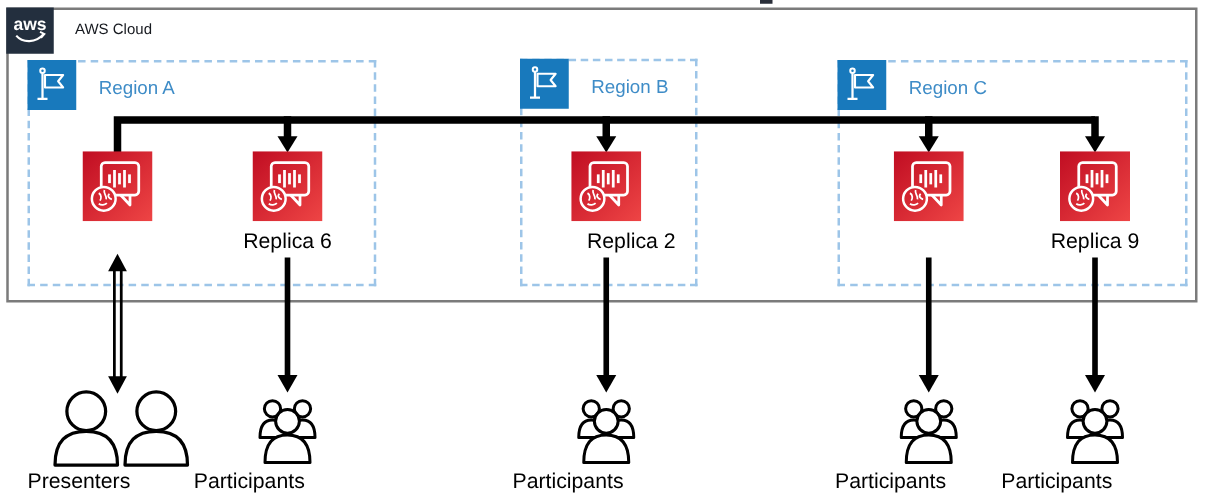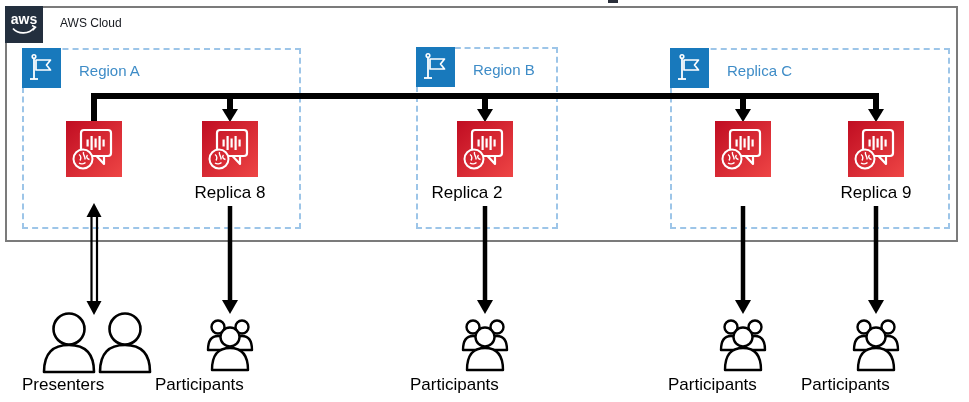--- a/index.html
+++ b/index.html
@@ -82,21 +82,21 @@
 
   <div class="abs region region-c">
     <div class="flag-box">
       <svg width="39" height="40" viewBox="0 0 39 40">
         <circle cx="12" cy="8.5" r="1.8" fill="none" stroke="#fff" stroke-width="1.6"></circle>
         <path d="M12 10.5 V31" stroke="#fff" stroke-width="1.8"></path>
         <path d="M8 31 H16" stroke="#fff" stroke-width="1.8"></path>
         <path d="M14 12 H28.5 L24.5 17 L28.5 22 H14 Z" fill="none" stroke="#fff" stroke-width="1.7" stroke-linejoin="round"></path>
       </svg>
     </div>
-    <div class="region-label">Replica C</div>
+    <div class="region-label">Region C</div>
   </div>
 
   <svg class="abs conn-layer" width="969" height="402" viewBox="0 0 969 402">
 
     <polyline points="94,122 94,96 876,96" fill="none" stroke="#000" stroke-width="6"></polyline>
 
     <g>
       <line x1="230" y1="93" x2="230" y2="110" stroke="#000" stroke-width="6"></line>
       <polygon points="222,109 238,109 230,122" fill="#000"></polygon>
     </g>
@@ -160,37 +160,37 @@
       <path d="M38 35 V43 L30.5 35" fill="none" stroke="#fff" stroke-width="2.2" stroke-linejoin="round"></path>
       <rect x="20.5" y="18.5" width="2.2" height="7" fill="#fff"></rect>
       <rect x="24.5" y="15" width="2.2" height="14" fill="#fff"></rect>
       <rect x="28.5" y="17.5" width="2.2" height="9" fill="#fff"></rect>
       <rect x="32.5" y="15" width="2.2" height="14" fill="#fff"></rect>
       <rect x="36.5" y="18.5" width="2.2" height="7" fill="#fff"></rect>
       <circle cx="17" cy="38" r="9.5" fill="url(#redGrad)" stroke="#fff" stroke-width="2"></circle>
       <path d="M13 33.5 c2.5 1.5 2 4.5 1 6 M17.5 31 c-1 3 2 4 1.5 7.5 M21.5 34 c-2 2 0 4 2 4.5 M13 42 c2 1.5 5 1 6.5 -0.5" fill="none" stroke="#fff" stroke-width="1.4"></path>
     </svg>
   </div>
-  <div class="abs node-label" style="left:160px;top:183px;">Replica 8</div>
+  <div class="abs node-label" style="left:160px;top:183px;">Replica 6</div>
 
   <div class="abs node-icon" style="left:457px;top:121px;">
     <svg width="56" height="56" viewBox="0 0 56 56">
       <rect x="0" y="0" width="56" height="56" fill="url(#redGrad)"></rect>
       <rect x="15" y="9" width="30" height="26" rx="3" fill="none" stroke="#fff" stroke-width="2.2"></rect>
       <path d="M38 35 V43 L30.5 35" fill="none" stroke="#fff" stroke-width="2.2" stroke-linejoin="round"></path>
       <rect x="20.5" y="18.5" width="2.2" height="7" fill="#fff"></rect>
       <rect x="24.5" y="15" width="2.2" height="14" fill="#fff"></rect>
       <rect x="28.5" y="17.5" width="2.2" height="9" fill="#fff"></rect>
       <rect x="32.5" y="15" width="2.2" height="14" fill="#fff"></rect>
       <rect x="36.5" y="18.5" width="2.2" height="7" fill="#fff"></rect>
       <circle cx="17" cy="38" r="9.5" fill="url(#redGrad)" stroke="#fff" stroke-width="2"></circle>
       <path d="M13 33.5 c2.5 1.5 2 4.5 1 6 M17.5 31 c-1 3 2 4 1.5 7.5 M21.5 34 c-2 2 0 4 2 4.5 M13 42 c2 1.5 5 1 6.5 -0.5" fill="none" stroke="#fff" stroke-width="1.4"></path>
     </svg>
   </div>
-  <div class="abs node-label" style="left:397px;top:183px;">Replica 2</div>
+  <div class="abs node-label" style="left:435px;top:183px;">Replica 2</div>
 
   <div class="abs node-icon" style="left:715px;top:121px;">
     <svg width="56" height="56" viewBox="0 0 56 56">
       <rect x="0" y="0" width="56" height="56" fill="url(#redGrad)"></rect>
       <rect x="15" y="9" width="30" height="26" rx="3" fill="none" stroke="#fff" stroke-width="2.2"></rect>
       <path d="M38 35 V43 L30.5 35" fill="none" stroke="#fff" stroke-width="2.2" stroke-linejoin="round"></path>
       <rect x="20.5" y="18.5" width="2.2" height="7" fill="#fff"></rect>
       <rect x="24.5" y="15" width="2.2" height="14" fill="#fff"></rect>
       <rect x="28.5" y="17.5" width="2.2" height="9" fill="#fff"></rect>
       <rect x="32.5" y="15" width="2.2" height="14" fill="#fff"></rect>

